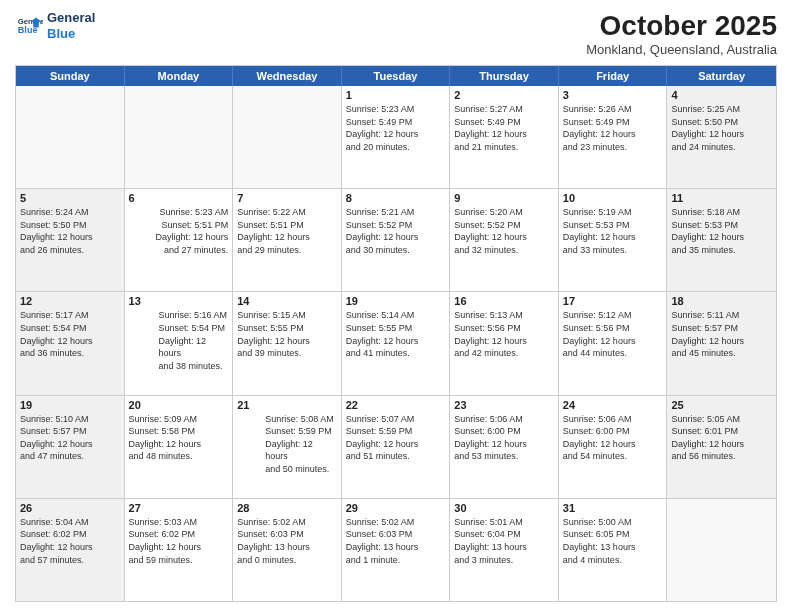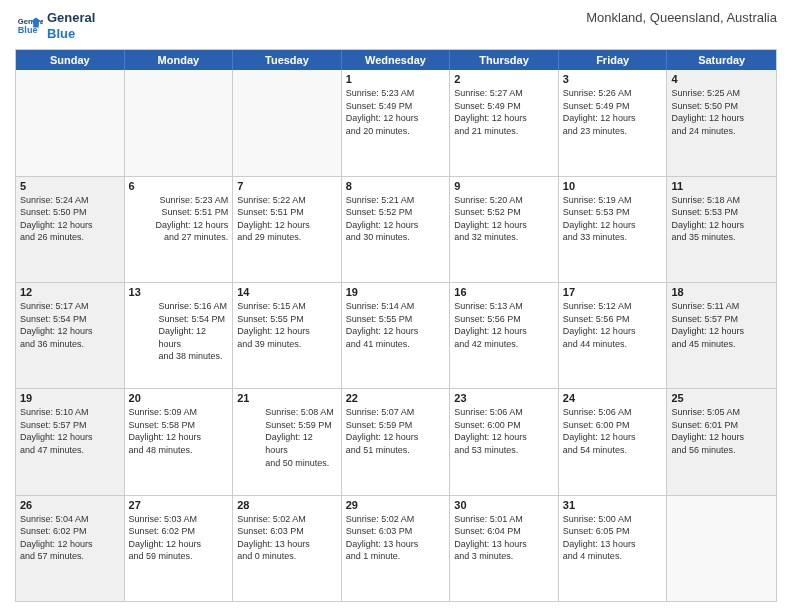--- a/index.html
+++ b/index.html
@@ -119,30 +119,31 @@
         <text x="4" y="17" font-size="11" font-weight="bold" fill="#1a3a5c" font-family="Arial">General</text>
         <text x="4" y="30" font-size="13" font-weight="bold" fill="#2277cc" font-family="Arial">Blue</text>
         <polygon points="30,8 38,14 34,14 34,22 26,22 26,14 22,14" fill="#2277cc"></polygon>
       </svg>
       <div class="logo-text">
         <div>General</div>
         <span>Blue</span>
       </div>
     </div>
     <div class="title-block">
+      <div class="month-title">October 2025</div>
       <div class="subtitle">Monkland, Queensland, Australia</div>
     </div>
   </div>
 
   <div class="calendar">
     <div class="cal-header" id="cal-header">
         <div class="cal-header-cell">Sunday</div>
         <div class="cal-header-cell">Monday</div>
+        <div class="cal-header-cell">Wednesday</div>
         <div class="cal-header-cell">Tuesday</div>
-        <div class="cal-header-cell">Wednesday</div>
         <div class="cal-header-cell">Thursday</div>
         <div class="cal-header-cell">Friday</div>
         <div class="cal-header-cell">Saturday</div>
       </div>
     <div class="cal-body" id="cal-body">
         <div class="cal-row">
           <div class="cal-cell empty"></div>
           <div class="cal-cell empty"></div>
           <div class="cal-cell empty"></div>
           <div class="cal-cell">

